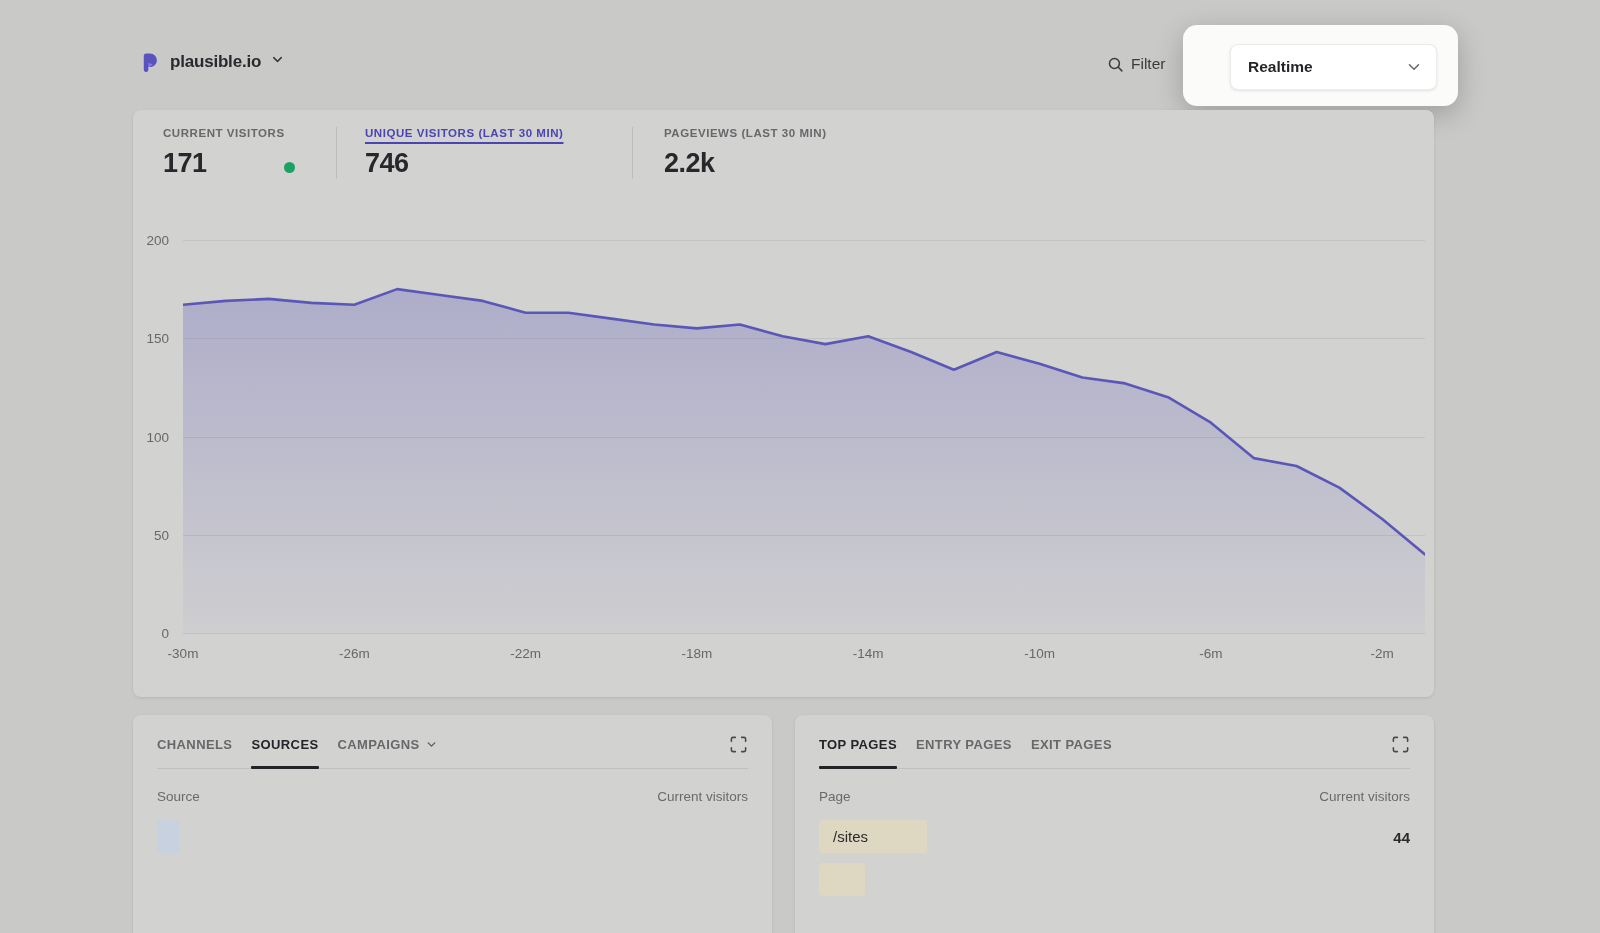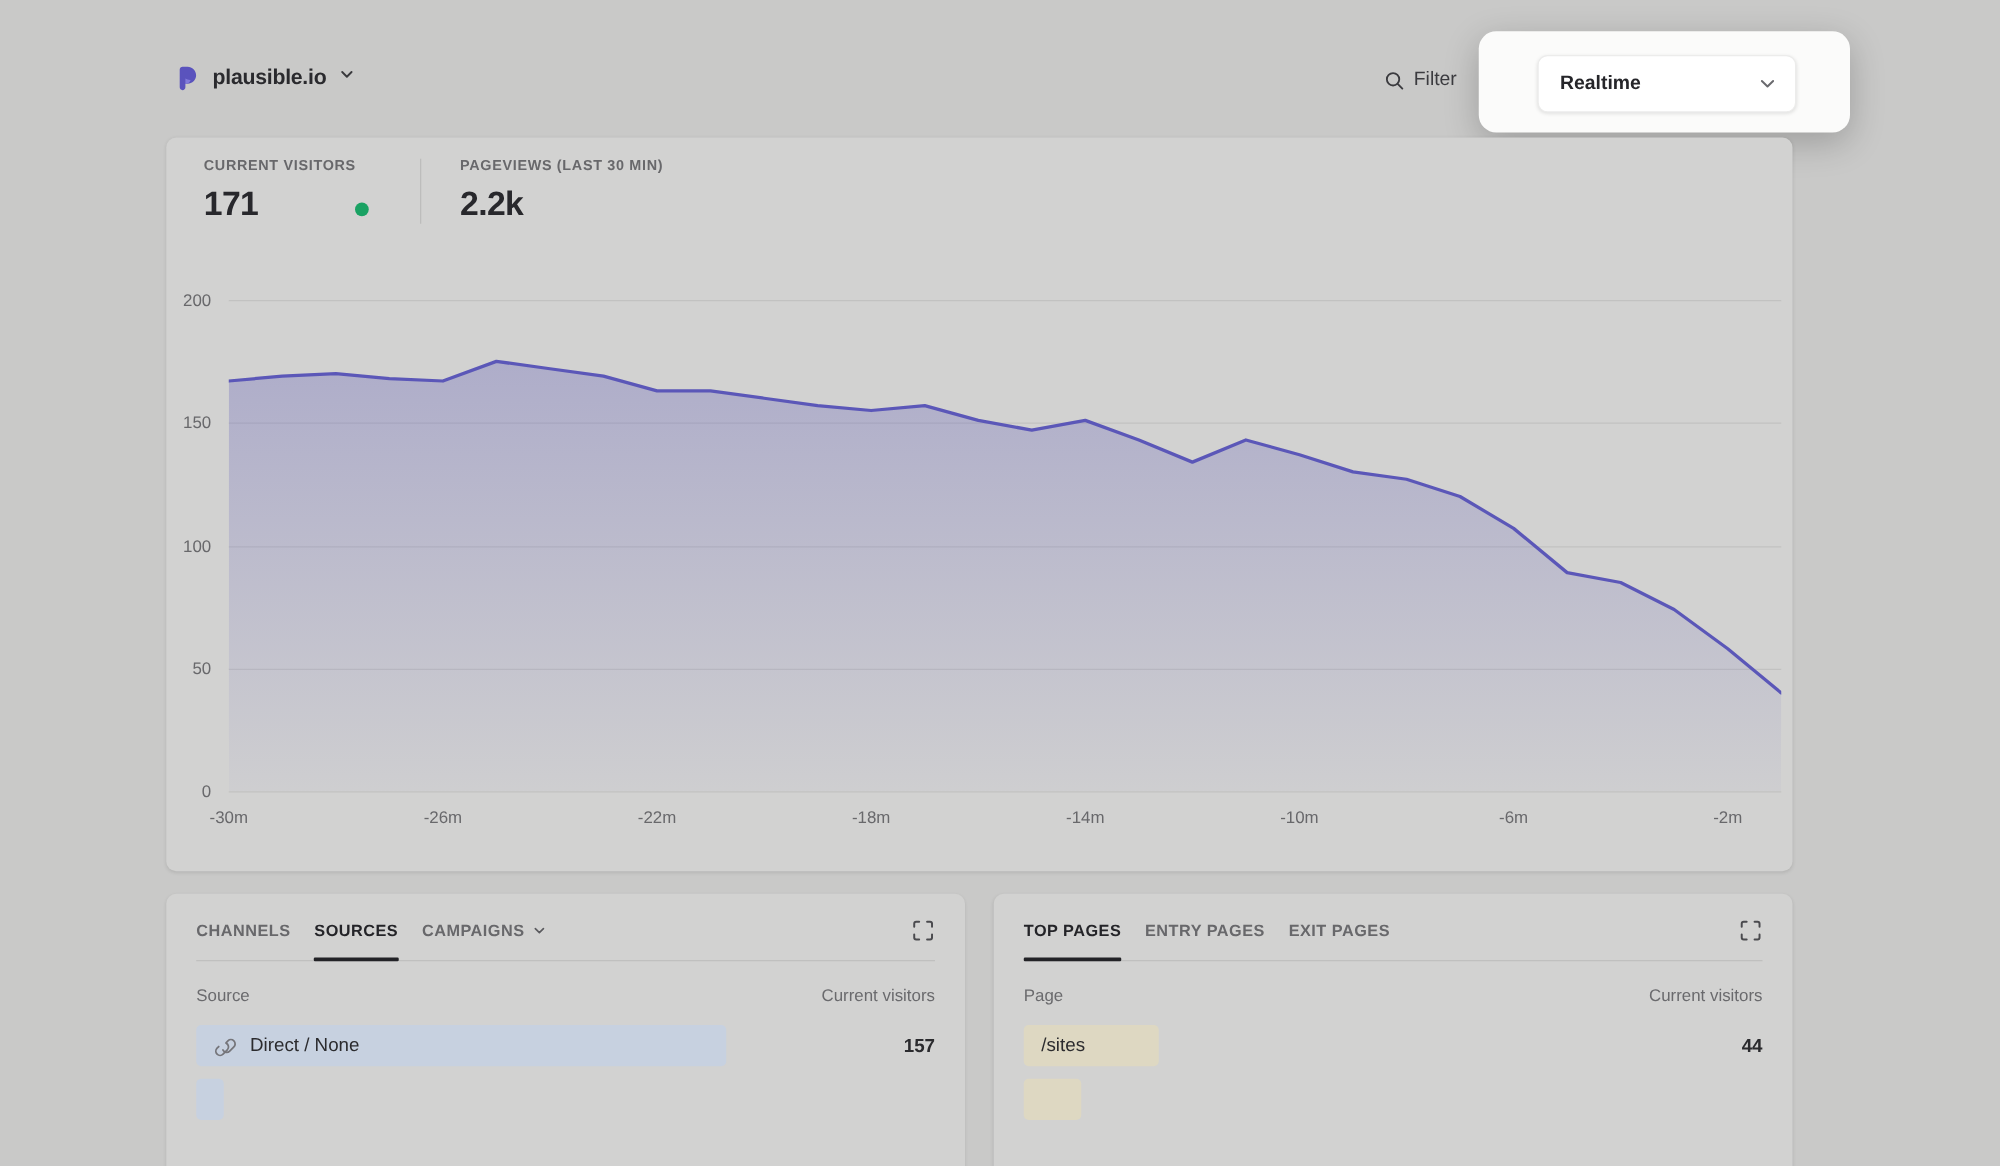--- a/index.html
+++ b/index.html
@@ -8,21 +8,21 @@
     background:#c9c9c8;
     font-family:"Liberation Sans",sans-serif;
     -webkit-font-smoothing:antialiased;
   }
   
   .site-picker{position:absolute;left:140px;top:52px;display:flex;align-items:flex-start;gap:9px;cursor:pointer;}
   .site-name{font-size:17px;font-weight:700;color:#2a2a2e;letter-spacing:-0.2px;}
   .filter-btn{position:absolute;left:1107px;top:55px;display:flex;align-items:center;gap:7px;
     color:#3b3b3f;font-size:15.5px;font-weight:500;cursor:pointer;}
   
-  .spotlight{position:absolute;left:1183px;top:25px;width:297px;height:81px;background:#fbfbfa;
+  .spotlight{position:absolute;left:1183px;top:25px;width:275px;height:81px;background:#fbfbfa;
     border-radius:14px;box-shadow:0 8px 28px rgba(0,0,0,0.22);}
   .realtime-btn{position:absolute;left:47px;top:19px;width:207px;height:46px;background:#ffffff;
     border:1px solid #ececeb;border-radius:8px;box-sizing:border-box;display:flex;align-items:center;
     justify-content:space-between;padding:0 13px 0 17px;cursor:pointer;
     box-shadow:0 1px 3px rgba(0,0,0,0.10);font-size:15.5px;font-weight:600;color:#26262a;}
   
   .main-card{position:absolute;left:133px;top:110px;width:1301px;height:587px;background:#d2d2d1;
     border-radius:8px;box-shadow:0 1px 3px rgba(0,0,0,0.10);}
   .stats{position:absolute;left:30px;top:17px;right:30px;display:flex;}
   .stat{cursor:pointer;}
@@ -91,20 +91,26 @@
   </div>
 </div>
 
 <div class="main-card">
   <div class="stats">
     <div class="stat stat-0">
       <div class="stat-label">CURRENT VISITORS</div>
       <div class="stat-value-row">
         <span class="stat-value">171</span>
         <span class="live-dot" id="live-dot" style="background: rgb(26, 162, 99);"></span>
+      </div>
+    </div>
+    <div class="stat stat-1 active">
+      <div class="stat-label">UNIQUE VISITORS (LAST 30 MIN)</div>
+      <div class="stat-value-row">
+        <span class="stat-value">746</span>
       </div>
     </div>
     <div class="stat stat-2">
       <div class="stat-label">PAGEVIEWS (LAST 30 MIN)</div>
       <div class="stat-value-row">
         <span class="stat-value">2.2k</span>
       </div>
     </div>
   </div>
 
@@ -162,31 +168,20 @@
           <path d="M8 21H5a2 2 0 0 1-2-2v-3"></path>
         </svg>
       </div>
     </div>
   <div class="cols">
     <span>Source</span>
     <span>Current visitors</span>
   </div>
   <div class="rows" id="sources-rows">
       <div class="trow">
-        <div class="trow-bar" style="width: 71.8%; background: rgb(199, 209, 224);"></div>
-        <div class="trow-content">
-          <svg width="18" height="18" viewBox="0 0 24 24" fill="none" stroke="#75757a" stroke-width="1.9" stroke-linecap="round" stroke-linejoin="round">
-            <path d="M13.19 8.688a4.5 4.5 0 0 1 1.242 7.244l-4.5 4.5a4.5 4.5 0 0 1-6.364-6.364l1.757-1.757"></path>
-            <path d="m13.35 8.066 1.757-1.757a4.5 4.5 0 0 1 6.364 6.364l-4.5 4.5a4.5 4.5 0 0 1-7.244-1.242"></path>
-          </svg>
-          <span class="trow-label">Direct / None</span>
-        </div>
-        <span class="trow-value">157</span>
-      </div>
-      <div class="trow">
         <div class="trow-bar" style="width: 3.8%; background: rgb(199, 209, 224);"></div>
         <div class="trow-content">
           <span class="trow-label"></span>
         </div>
         <span class="trow-value"></span>
       </div>
     </div>
 </div>
 
 <div class="table-card card-pages">

